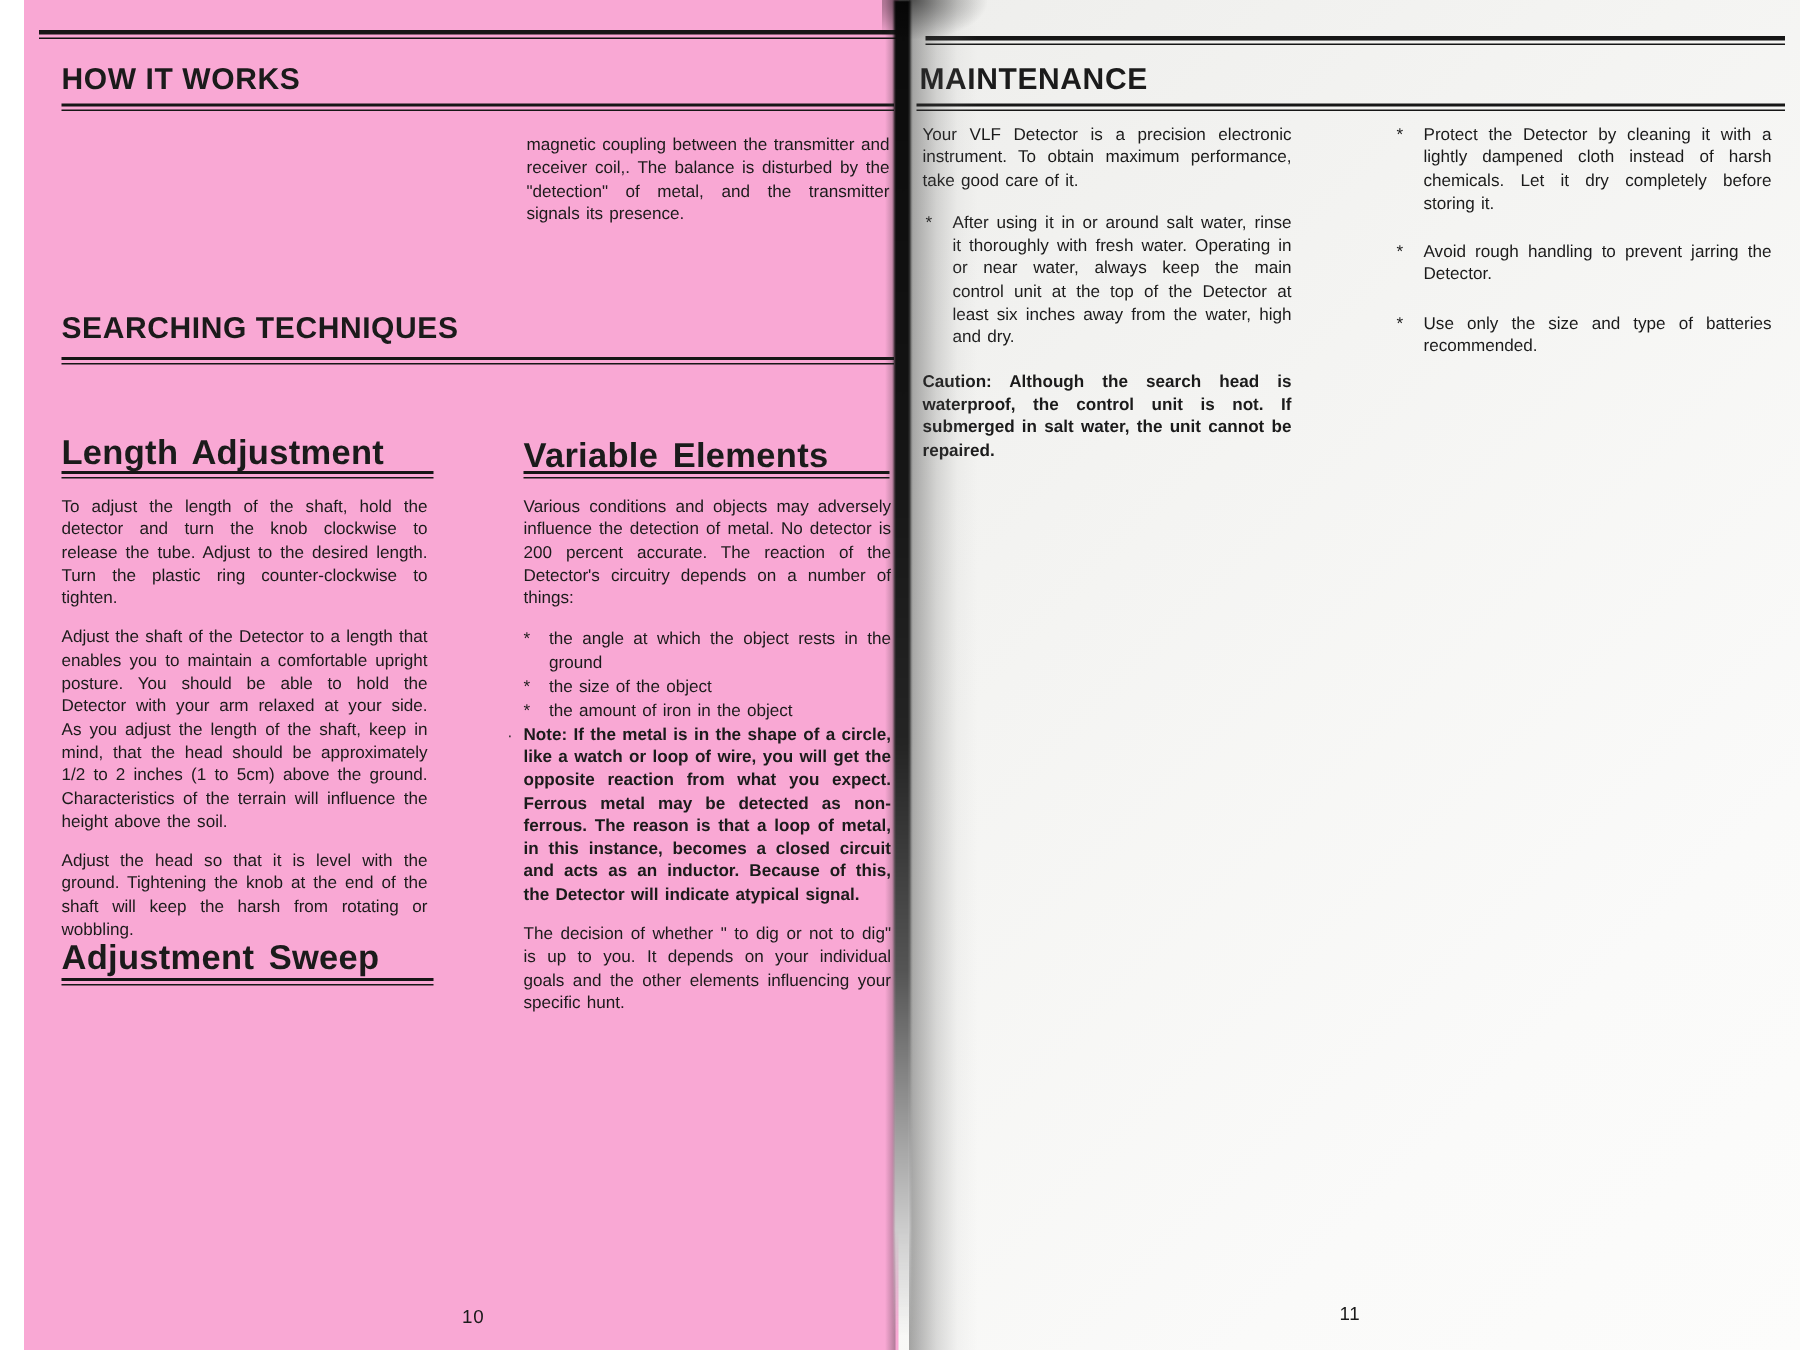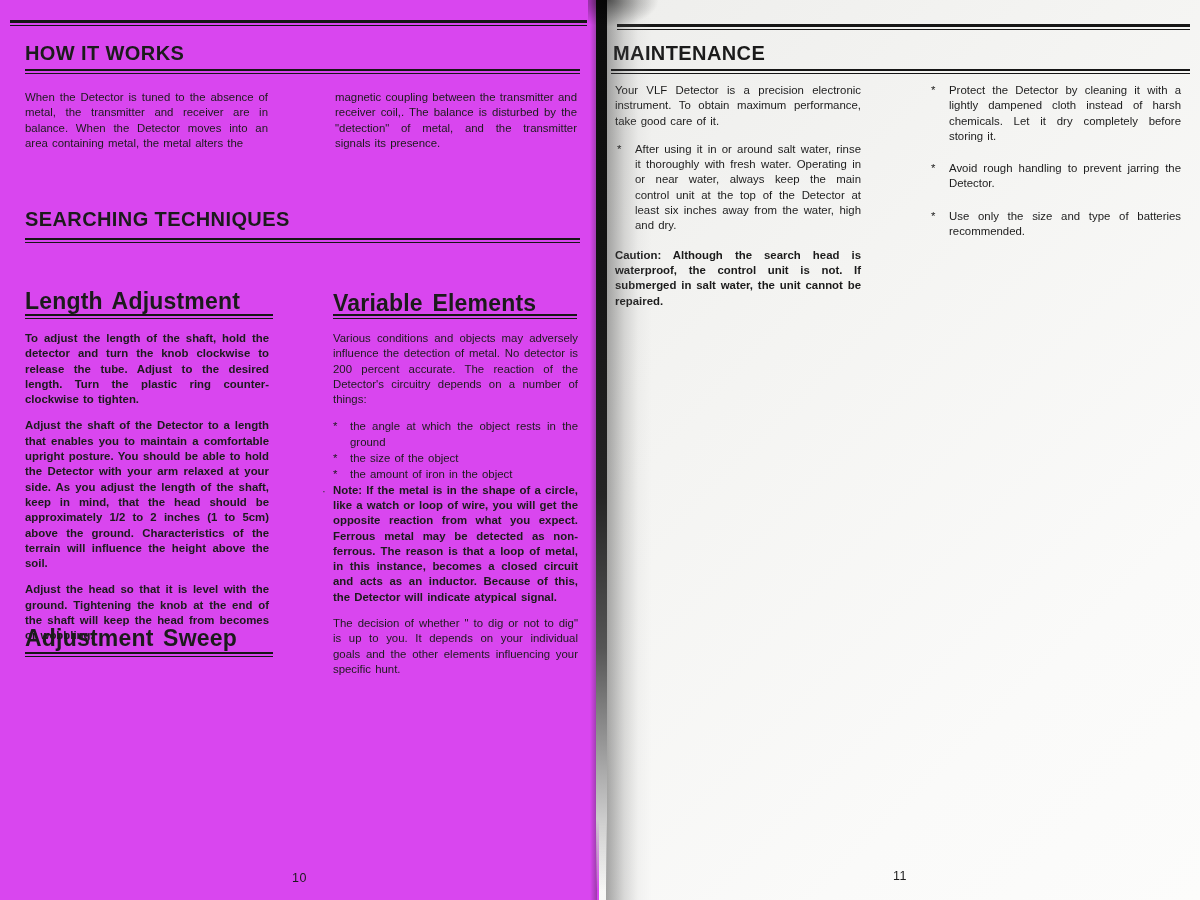--- a/index.html
+++ b/index.html
@@ -4,21 +4,21 @@
 <title>VLF Detector Manual — pages 10–11</title>
 <style>
   html,body { margin:0; padding:0; }
   body {
     width:1200px; height:900px; position:relative; overflow:hidden;
     background:#ffffff; color:#1b1b1b;
     font-family:"Liberation Sans","DejaVu Sans",sans-serif;
     -webkit-font-smoothing:antialiased;
   }
   .page { position:absolute; top:0; height:900px; }
-  .page-left  { left:0;   width:599px; background:#d946ef; }
+  .page-left  { left:16px;   width:599px; background:#f9a8d4; }
   .page-right { left:599px; width:601px;
     background:linear-gradient(135deg,#eeeeec 0%,#f4f4f2 35%,#fafaf9 75%,#fcfcfb 100%); }
 
   
   .gutter-core { position:absolute; left:596px; top:0; width:11px; height:900px; z-index:6;
     background:linear-gradient(180deg,#0b0b0b 0%,#131313 30%,#242424 55%,#555555 72%,#999999 83%,#cccccc 91%,rgba(230,230,230,0) 99%);
     filter:blur(0.6px); }
   .gutter-fade-right { position:absolute; left:606px; top:0; width:46px; height:900px; z-index:5;
     background:linear-gradient(90deg,rgba(45,45,45,0.42) 0%,rgba(90,90,90,0.20) 40%,rgba(160,160,160,0.08) 70%,rgba(255,255,255,0) 100%); }
   .gutter-fade-left { position:absolute; left:590px; top:0; width:7px; height:900px; z-index:5;
@@ -59,37 +59,34 @@
 </head>
 <body>
 
 <div class="page page-left">
 
   <div class="abs rule" style="left:10px; top:20px; width:577px;"></div>
 
   <div class="abs h-major" style="left:25px; top:42px;">HOW IT WORKS</div>
   <div class="abs rule-sub" style="left:25px; top:69px; width:555px;"></div>
 
-  <div class="abs body" style="left:25px; top:90px; width:243px;">
-    <p class="para">When the Detector is tuned to the absence of metal, the transmitter and receiver are in balance. When the Detector moves into an area containing metal, the metal alters the</p>
-  </div>
   <div class="abs h-major" style="left:25px; top:208px;">SEARCHING TECHNIQUES</div>
 
   <div class="abs body" style="left:335px; top:90px; width:242px;">
     <p class="para">magnetic coupling between the transmitter and receiver coil,. The balance is disturbed by the "detection" of metal, and the transmitter signals its presence.</p>
   </div>
   <div class="abs rule-sub" style="left:25px; top:238px; width:555px;"></div>
 
   <div class="abs h-sub" style="left:25px; top:288px;">Length Adjustment</div>
   <div class="abs rule-sub" style="left:25px; top:314px; width:248px;"></div>
 
-  <div class="abs body" style="left:25px; top:331px; width:244px;font-weight:bold;">
+  <div class="abs body" style="left:25px; top:331px; width:244px;">
     <p class="para">To adjust the length of the shaft, hold the detector and turn the knob clockwise to release the tube. Adjust to the desired length. Turn the plastic ring counter-clockwise to tighten.</p>
     <p class="para">Adjust the shaft of the Detector to a length that enables you to maintain a comfortable upright posture. You should be able to hold the Detector with your arm relaxed at your side. As you adjust the length of the shaft, keep in mind, that the head should be approximately 1/2 to 2 inches (1 to 5cm) above the ground. Characteristics of the terrain will influence the height above the soil.</p>
-    <p class="para">Adjust the head so that it is level with the ground. Tightening the knob at the end of the shaft will keep the head from becomes or wobbling.</p>
+    <p class="para">Adjust the head so that it is level with the ground. Tightening the knob at the end of the shaft will keep the harsh from rotating or wobbling.</p>
   </div>
 
   <div class="abs h-sub" style="left:25px; top:625px;">Adjustment Sweep</div>
   <div class="abs rule-sub" style="left:25px; top:652px; width:248px;"></div>
 
   <div class="abs body" style="left:25px; top:668px; width:244px;">
   </div>
 
   <div class="abs h-sub" style="left:333px; top:290px;">Variable Elements</div>
   <div class="abs rule-sub" style="left:333px; top:314px; width:244px;"></div>

